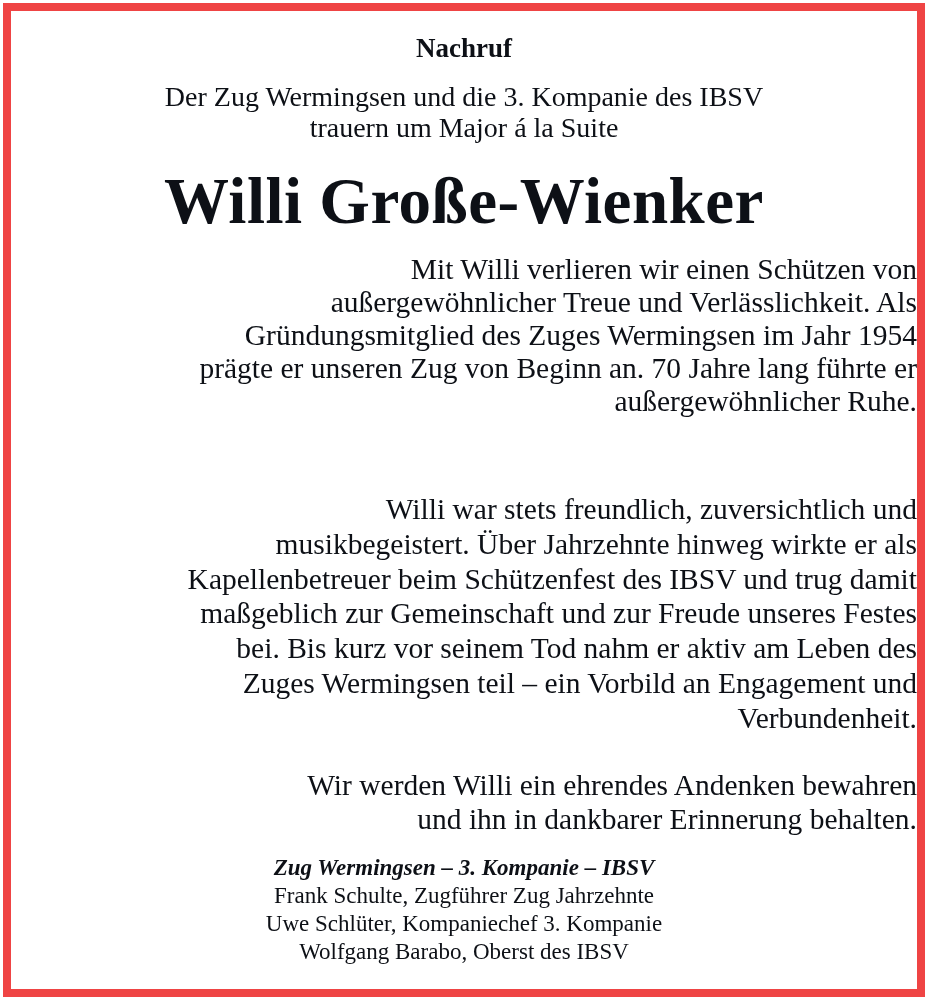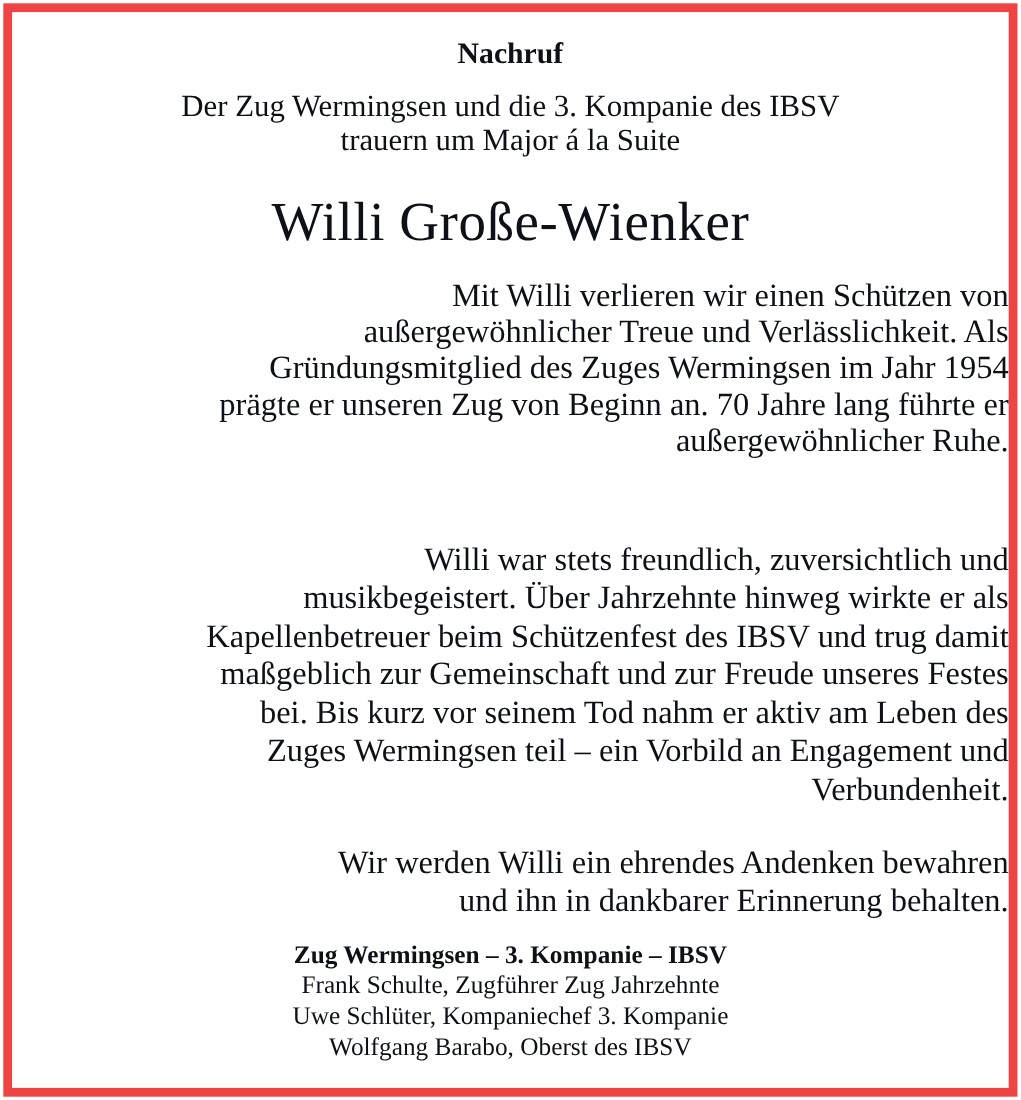--- a/index.html
+++ b/index.html
@@ -17,31 +17,31 @@
   .heading {
     position: absolute; left: 0; right: 0; top: 20px;
     font-size: 27px; font-weight: bold; line-height: 34px;
   }
   .intro {
     position: absolute; left: 0; right: 0; top: 70px;
     font-size: 28px; line-height: 31px; font-family: Liberation Serif, serif;
   }
   .name {
     position: absolute; left: 0; right: 0; top: 152px;
-    font-size: 50px; font-weight: normal; line-height: 76px; letter-spacing: 0.5px;
+    font-size: 65px; font-weight: bold; line-height: 76px; letter-spacing: 0.5px;
   }
   .para { position: absolute; left: 0; right: 0; font-size: 29.5px; text-align: right; }
   .para1 { top: 242px; line-height: 33px; }
   .para2 { top: 481px; line-height: 34.8px; }
   .para3 { top: 757px; line-height: 34px; }
   .sign {
     position: absolute; left: 0; right: 0; top: 843px;
     font-size: 23px; line-height: 28px;
   }
-  .sign .org { font-weight: bold; }
+  .sign .org { font-weight: bold; font-style: italic; }
 </style>
 </head>
 <body>
 
 <div class="frame">
   <div class="content">
 
     <div class="heading">
       <span class="line">Nachruf</span>
     </div>

